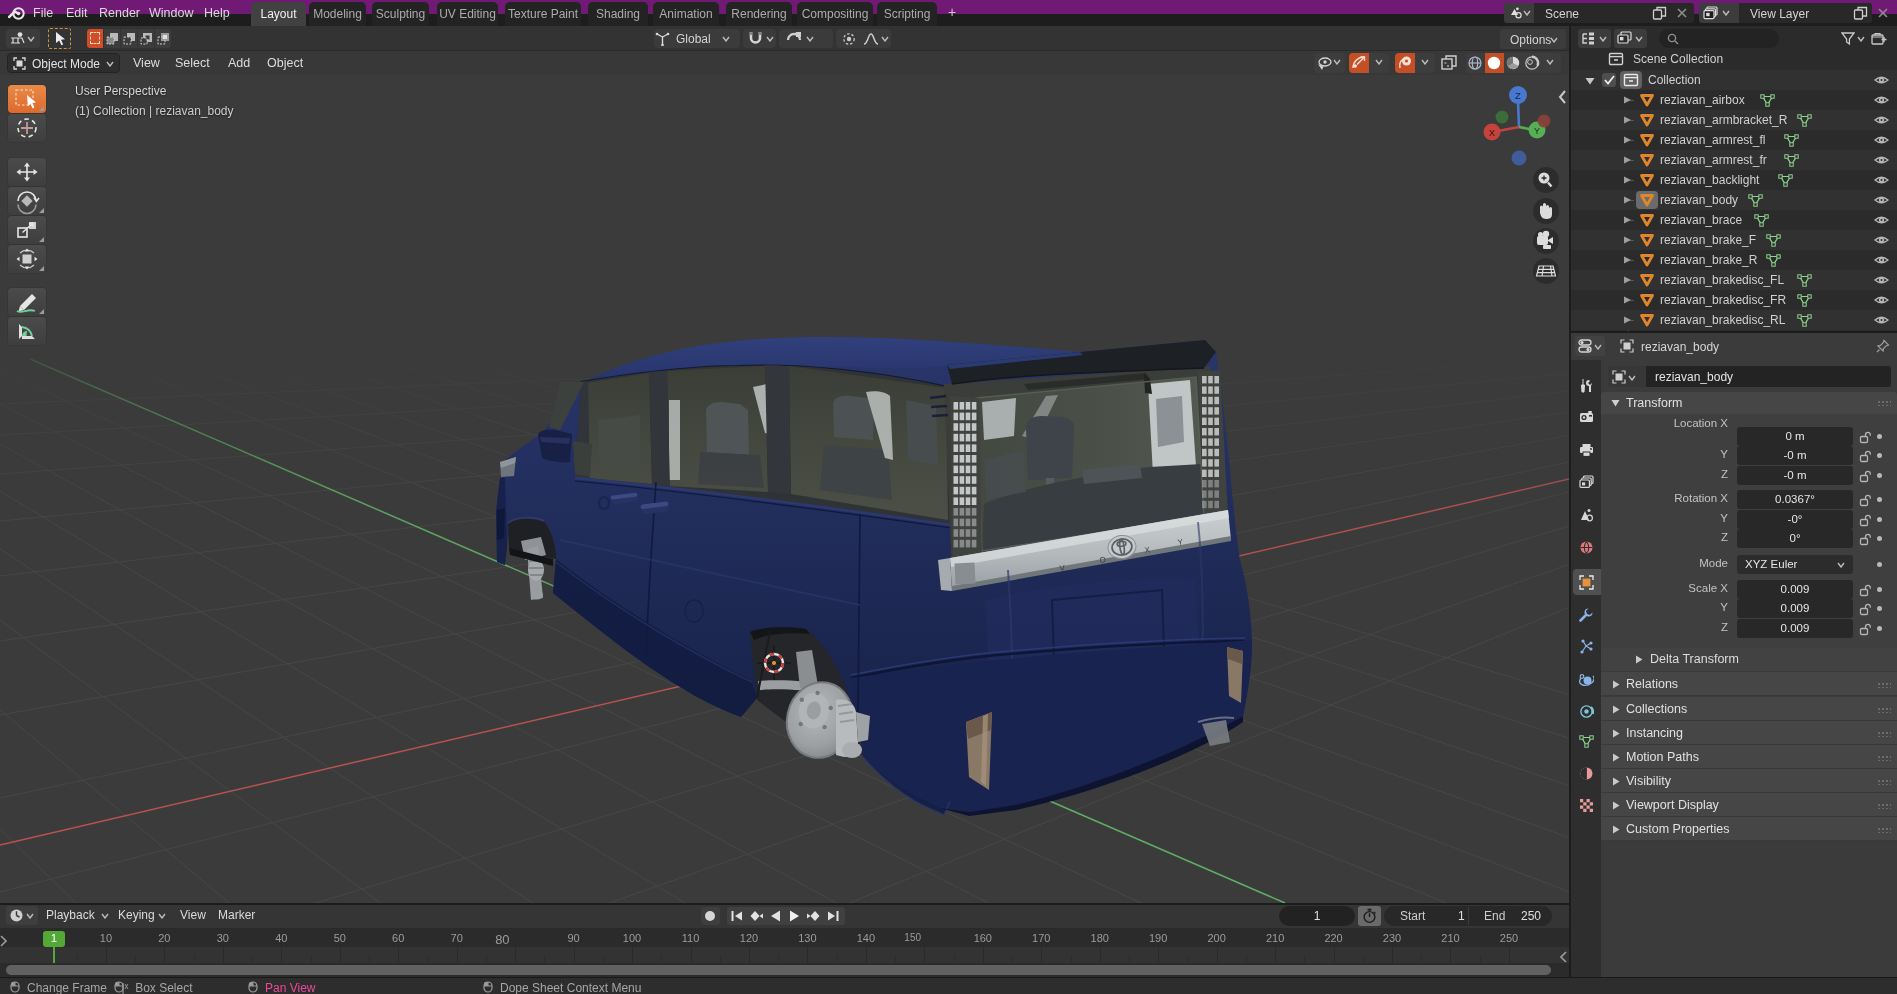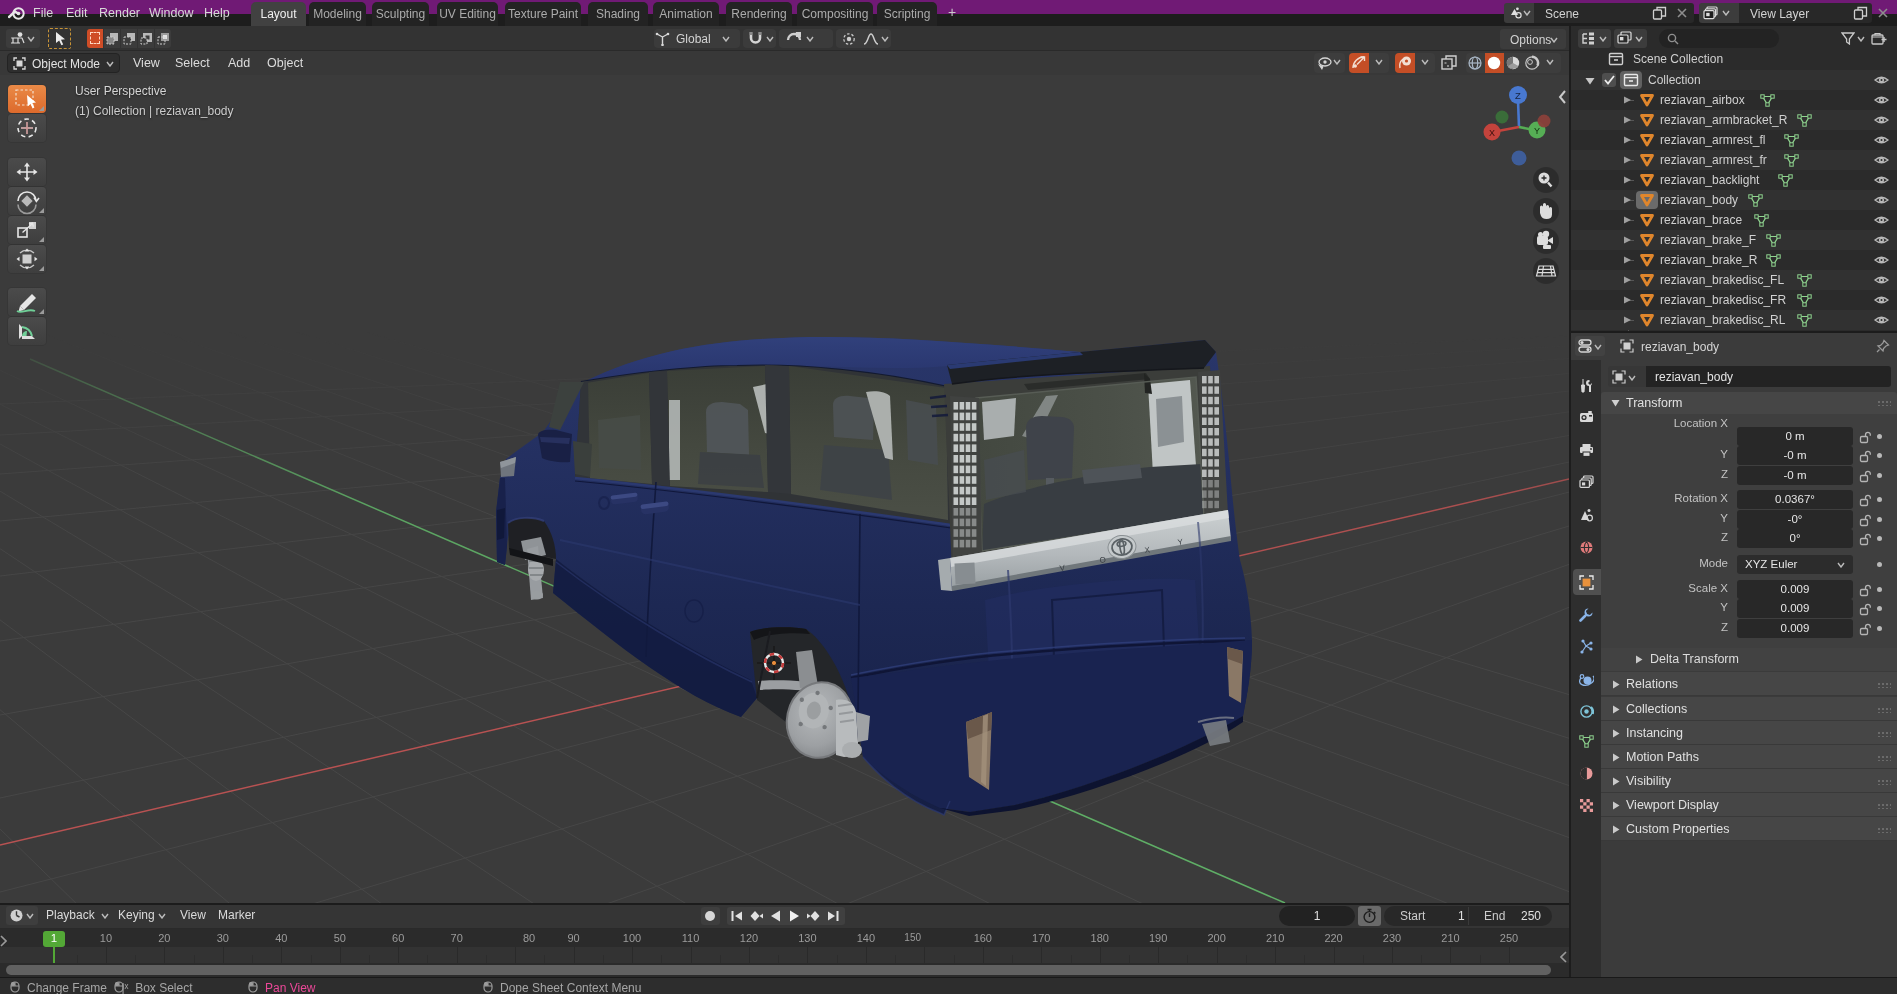--- a/index.html
+++ b/index.html
@@ -1289,21 +1289,21 @@
 <div class="abs" style="left:202.834px;top:29px;width:40px;text-align:center;font-size:11px;color:#9c9c9c">30</div>
 <div class="abs" style="left:223px;top:44px;width:1px;height:16px;background:#2a2a2a"></div>
 <div class="abs" style="left:261.294px;top:29px;width:40px;text-align:center;font-size:11px;color:#9c9c9c">40</div>
 <div class="abs" style="left:281px;top:44px;width:1px;height:16px;background:#2a2a2a"></div>
 <div class="abs" style="left:319.754px;top:29px;width:40px;text-align:center;font-size:11px;color:#9c9c9c">50</div>
 <div class="abs" style="left:340px;top:44px;width:1px;height:16px;background:#2a2a2a"></div>
 <div class="abs" style="left:378.214px;top:29px;width:40px;text-align:center;font-size:11px;color:#9c9c9c">60</div>
 <div class="abs" style="left:398px;top:44px;width:1px;height:16px;background:#2a2a2a"></div>
 <div class="abs" style="left:436.67400000000004px;top:29px;width:40px;text-align:center;font-size:11px;color:#9c9c9c">70</div>
 <div class="abs" style="left:457px;top:44px;width:1px;height:16px;background:#2a2a2a"></div>
-<div class="abs" style="left:495.134px;top:29px;width:40px;text-align:right;font-size:11px;color:#9c9c9c">80</div>
+<div class="abs" style="left:495.134px;top:29px;width:40px;text-align:left;font-size:13px;color:#9c9c9c">80</div>
 <div class="abs" style="left:515px;top:44px;width:1px;height:16px;background:#2a2a2a"></div>
 <div class="abs" style="left:553.5939999999999px;top:29px;width:40px;text-align:center;font-size:11px;color:#9c9c9c">90</div>
 <div class="abs" style="left:574px;top:44px;width:1px;height:16px;background:#2a2a2a"></div>
 <div class="abs" style="left:612.054px;top:29px;width:40px;text-align:center;font-size:11px;color:#9c9c9c">100</div>
 <div class="abs" style="left:632px;top:44px;width:1px;height:16px;background:#2a2a2a"></div>
 <div class="abs" style="left:670.514px;top:29px;width:40px;text-align:center;font-size:11px;color:#9c9c9c">110</div>
 <div class="abs" style="left:691px;top:44px;width:1px;height:16px;background:#2a2a2a"></div>
 <div class="abs" style="left:728.9739999999999px;top:29px;width:40px;text-align:center;font-size:11px;color:#9c9c9c">120</div>
 <div class="abs" style="left:749px;top:44px;width:1px;height:16px;background:#2a2a2a"></div>
 <div class="abs" style="left:787.434px;top:29px;width:40px;text-align:center;font-size:11px;color:#9c9c9c">130</div>

